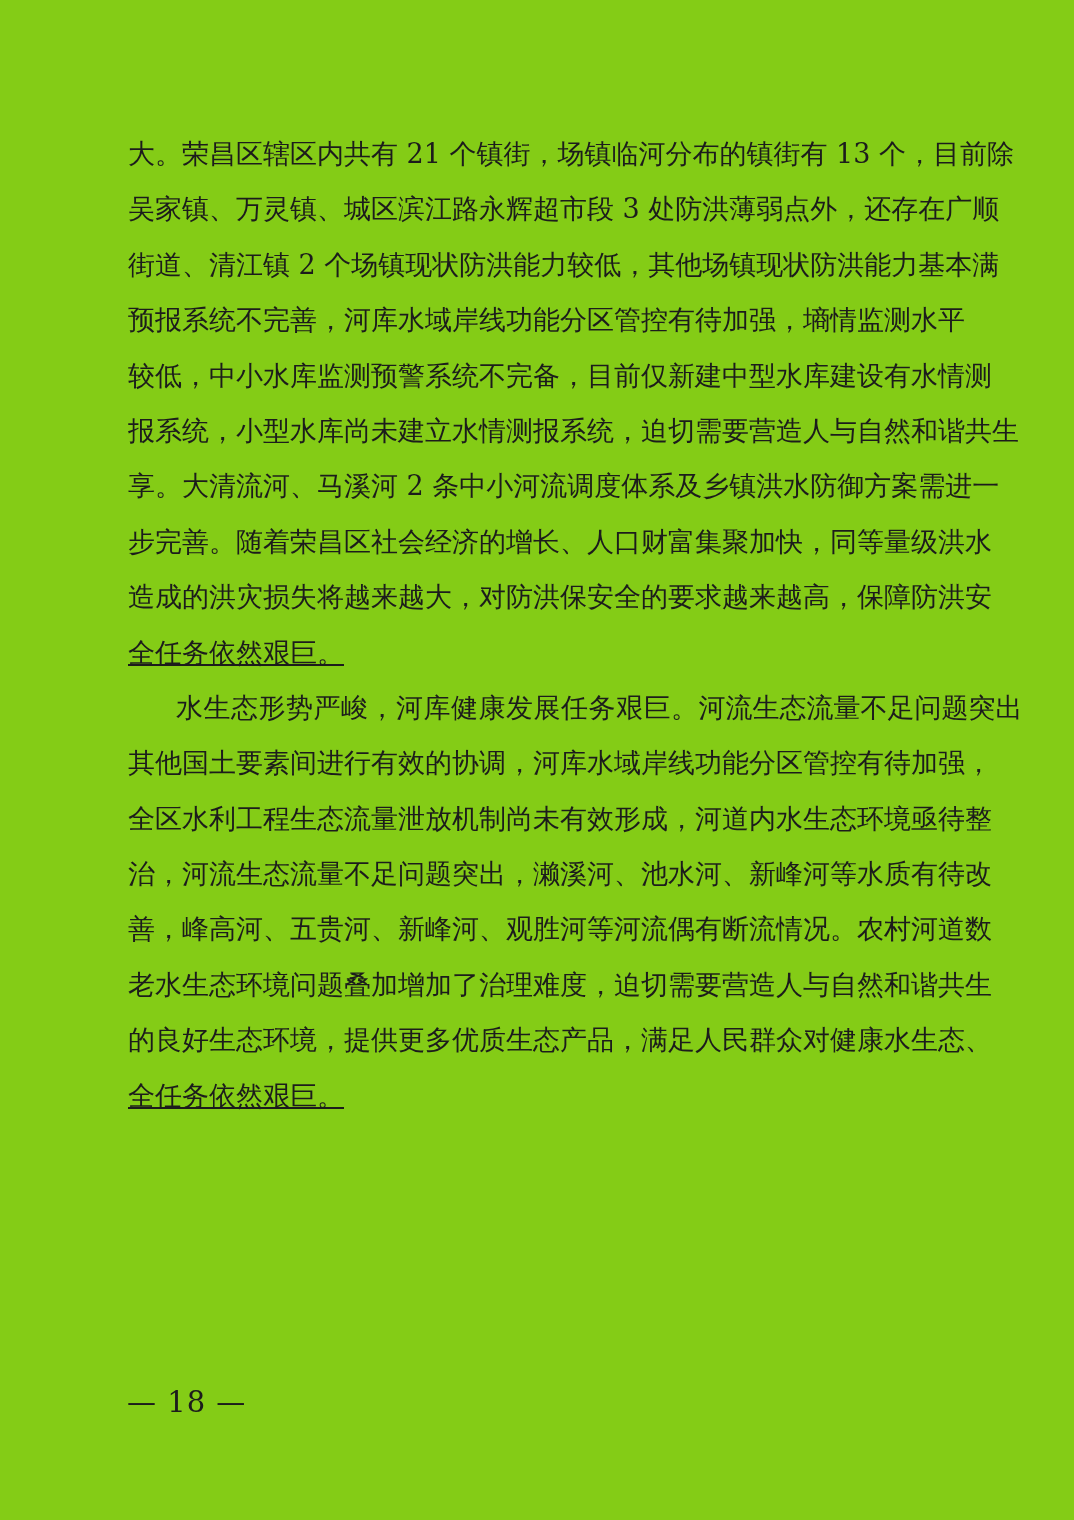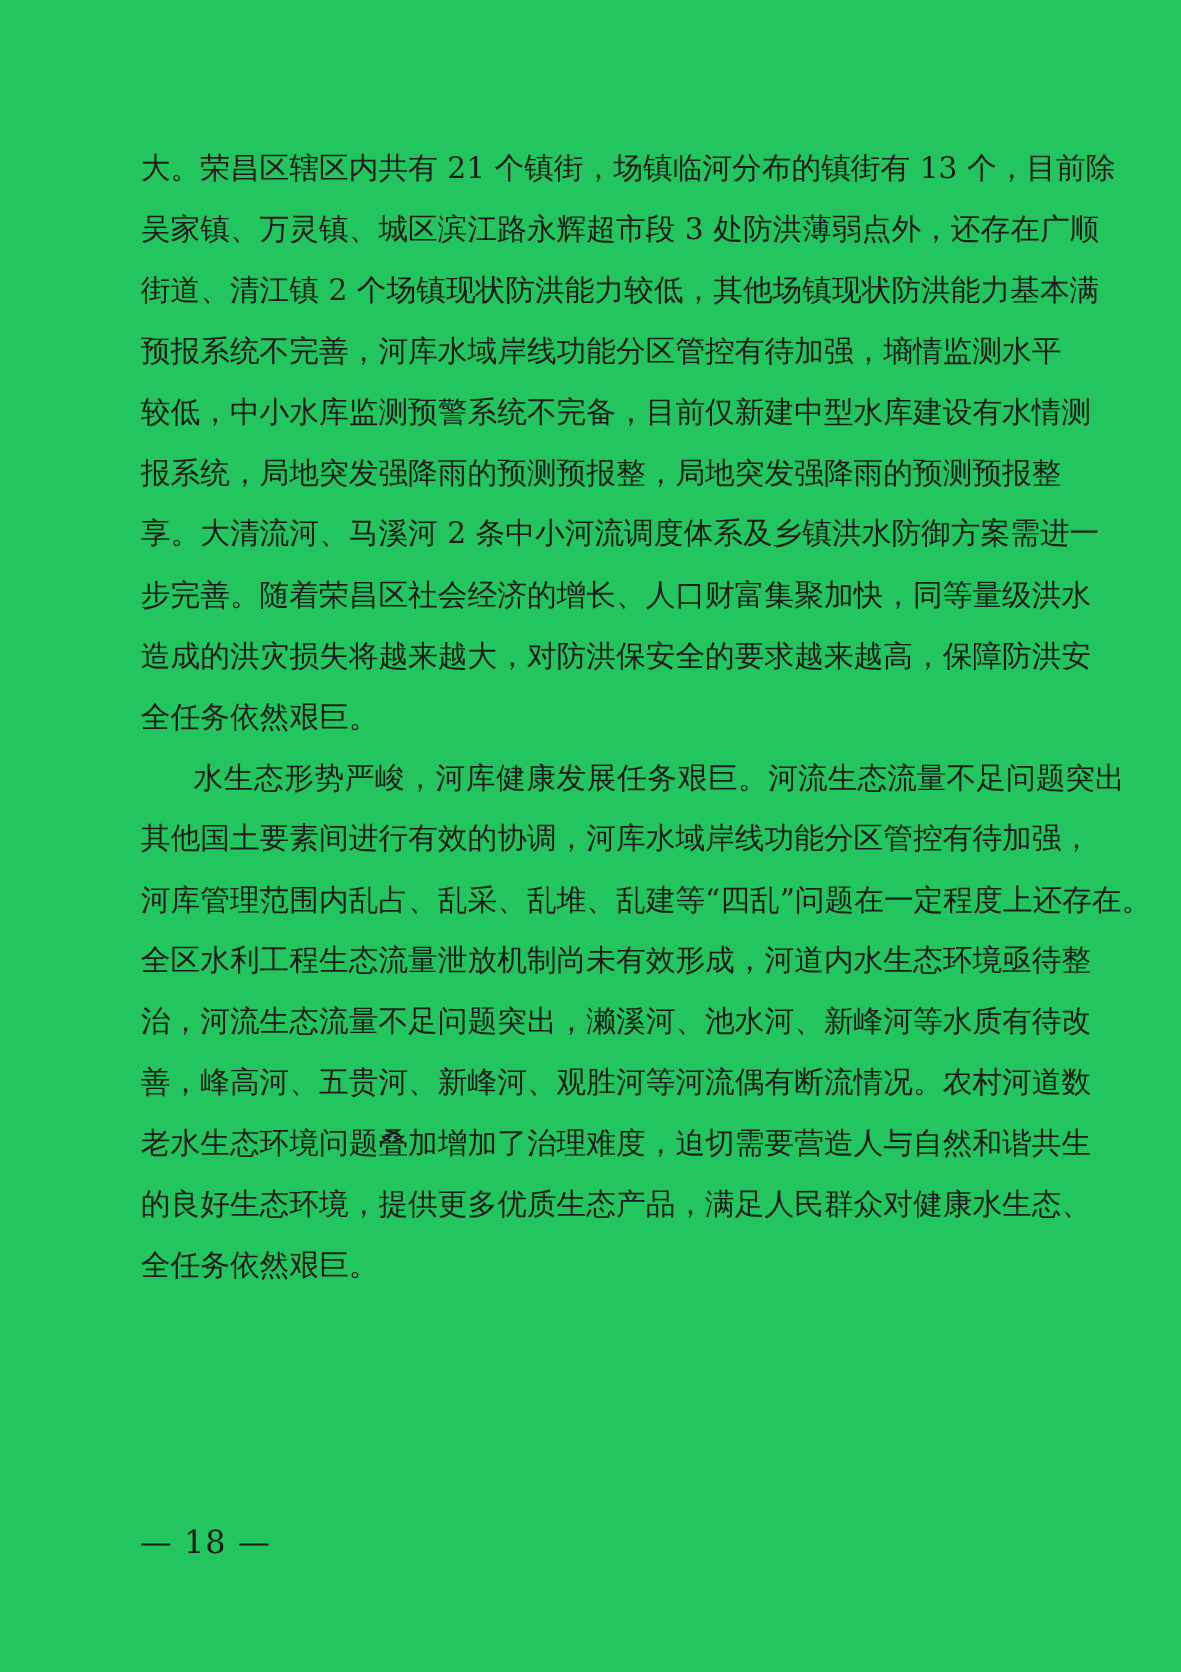--- a/index.html
+++ b/index.html
@@ -11,21 +11,21 @@
     position: relative;
     width: 1074px;
     height: 1520px;
     overflow: hidden;
     font-family: "DejaVu Serif", "Liberation Serif", serif;
     color: #1c1c1c;
   }
   .page {
     position: absolute;
     inset: 0;
-    background: #22c55e;
+    background: #84cc16;
   }
   .content {
     position: absolute;
     left: 128px;
     top: 126px;
     width: 831px;
   }
   .paragraph {
     margin: 0;
     padding: 0;
@@ -37,20 +37,21 @@
     letter-spacing: 0;
     text-align: justify;
     text-align-last: justify;
     text-justify: inter-character;
     white-space: nowrap;
     overflow: visible;
   }
   .line.para-end {
     text-align: right;
     text-align-last: left;
+    text-decoration: underline;
   }
   .line.indented {
     padding-left: 48px;
   }
   .lead-bold {
     font-weight: 400;
     letter-spacing: 0.5px;
   }
   .footer {
     position: absolute;
@@ -66,30 +67,29 @@
 <body>
 
 <div class="page">
   <div class="content" id="content">
       <div class="paragraph">
         <div class="line">大。荣昌区辖区内共有 21 个镇街，场镇临河分布的镇街有 13 个，目前除</div>
         <div class="line">吴家镇、万灵镇、城区滨江路永辉超市段 3 处防洪薄弱点外，还存在广顺</div>
         <div class="line">街道、清江镇 2 个场镇现状防洪能力较低，其他场镇现状防洪能力基本满</div>
         <div class="line">预报系统不完善，河库水域岸线功能分区管控有待加强，墒情监测水平</div>
         <div class="line">较低，中小水库监测预警系统不完备，目前仅新建中型水库建设有水情测</div>
-        <div class="line">报系统，局地突发强降雨的预测预报整，局地突发强降雨的预测预报整</div>
+        <div class="line">报系统，小型水库尚未建立水情测报系统，迫切需要营造人与自然和谐共生</div>
         <div class="line">享。大清流河、马溪河 2 条中小河流调度体系及乡镇洪水防御方案需进一</div>
         <div class="line">步完善。随着荣昌区社会经济的增长、人口财富集聚加快，同等量级洪水</div>
         <div class="line">造成的洪灾损失将越来越大，对防洪保安全的要求越来越高，保障防洪安</div>
         <div class="line para-end">全任务依然艰巨。</div>
       </div>
       <div class="paragraph">
         <div class="line indented"><span class="lead-bold">水生态形势严峻，河库健康发展任务艰巨。</span><span>河流生态流量不足问题突出</span></div>
         <div class="line">其他国土要素间进行有效的协调，河库水域岸线功能分区管控有待加强，</div>
-        <div class="line">河库管理范围内乱占、乱采、乱堆、乱建等“四乱”问题在一定程度上还存在。</div>
         <div class="line">全区水利工程生态流量泄放机制尚未有效形成，河道内水生态环境亟待整</div>
         <div class="line">治，河流生态流量不足问题突出，濑溪河、池水河、新峰河等水质有待改</div>
         <div class="line">善，峰高河、五贵河、新峰河、观胜河等河流偶有断流情况。农村河道数</div>
         <div class="line">老水生态环境问题叠加增加了治理难度，迫切需要营造人与自然和谐共生</div>
         <div class="line">的良好生态环境，提供更多优质生态产品，满足人民群众对健康水生态、</div>
         <div class="line para-end">全任务依然艰巨。</div>
       </div>
     </div>
   <div class="footer">— 18 —</div>
 </div>

